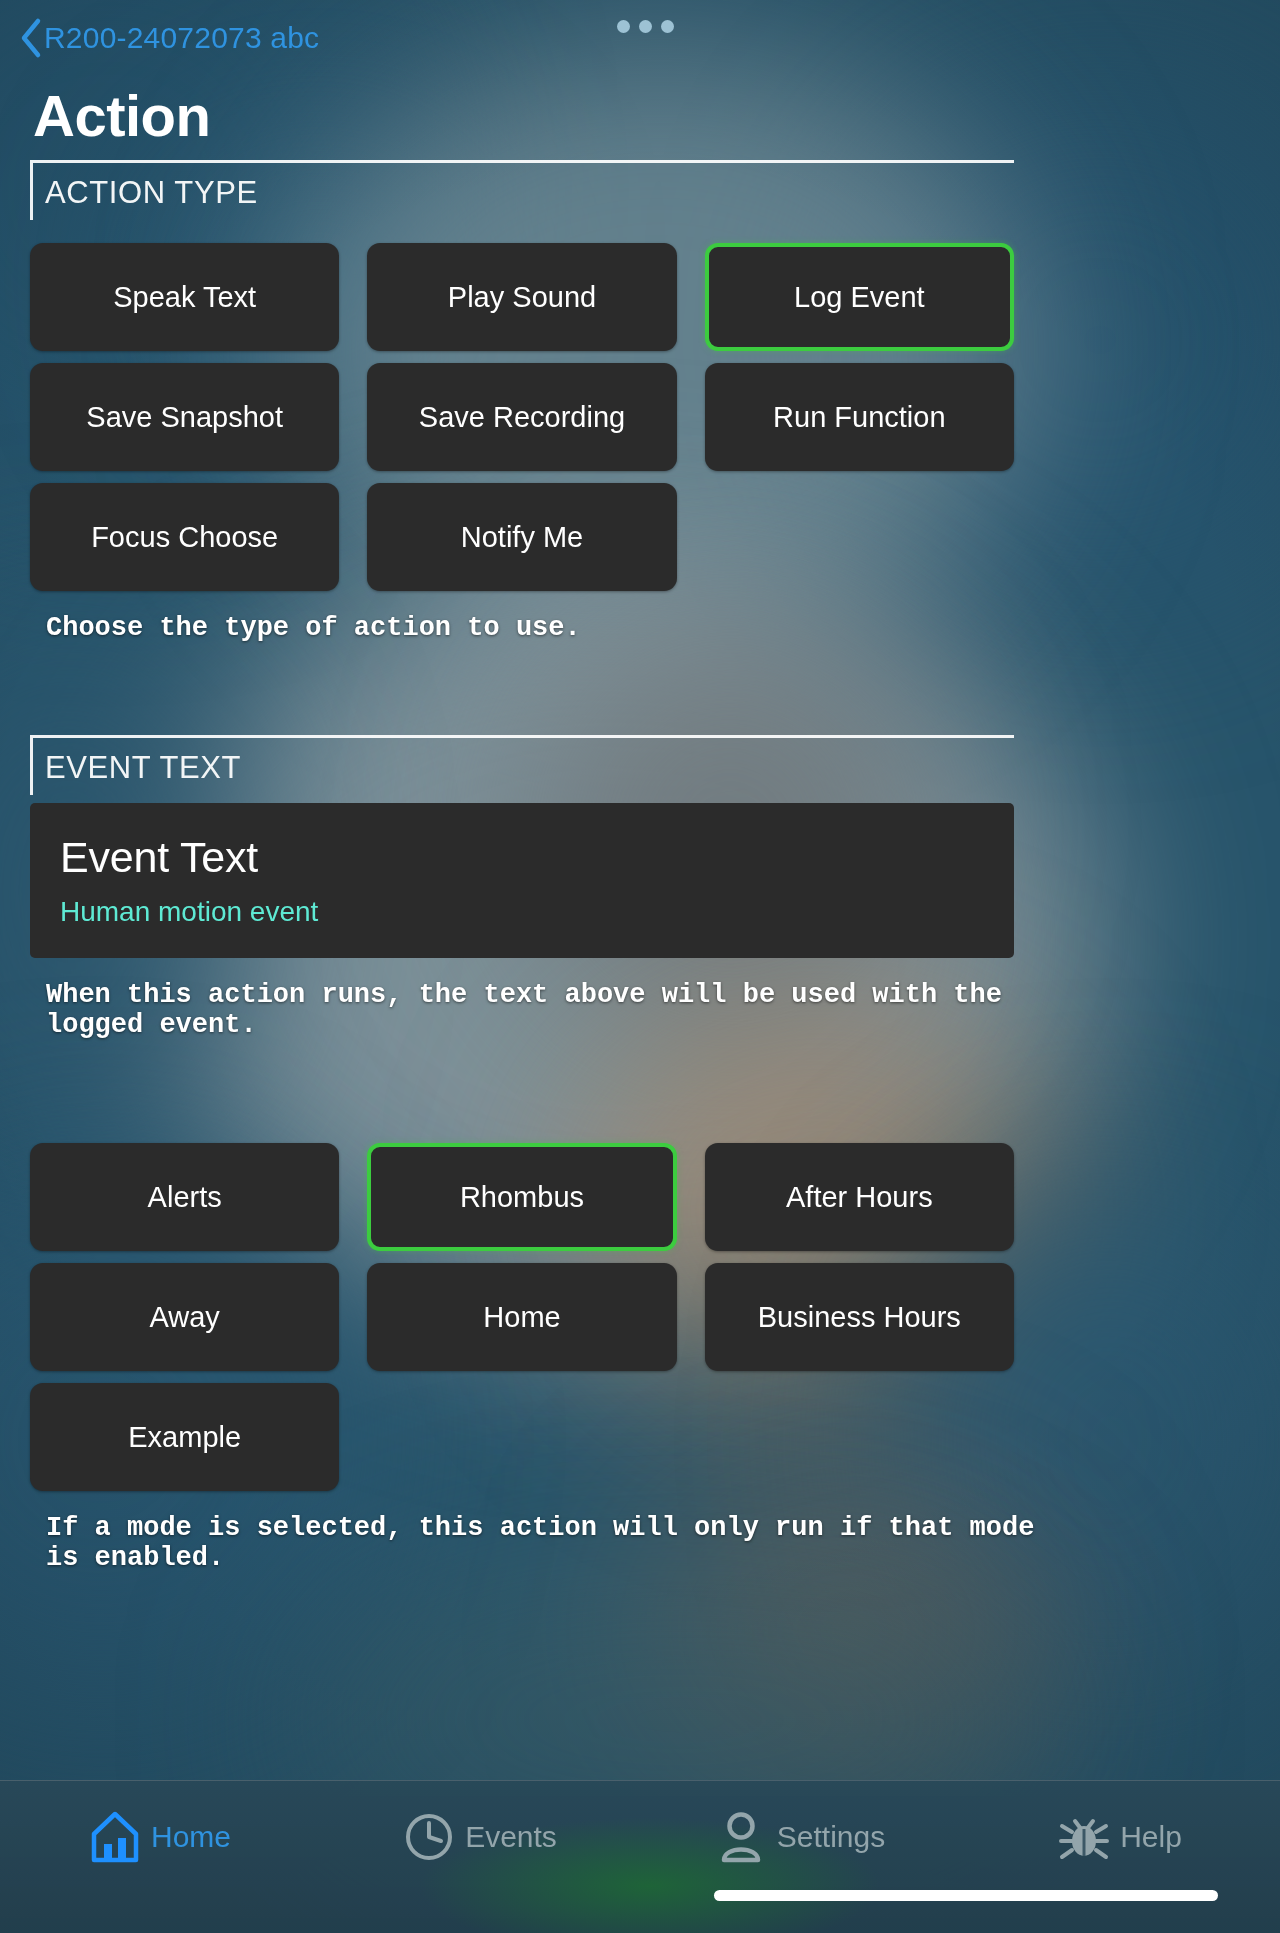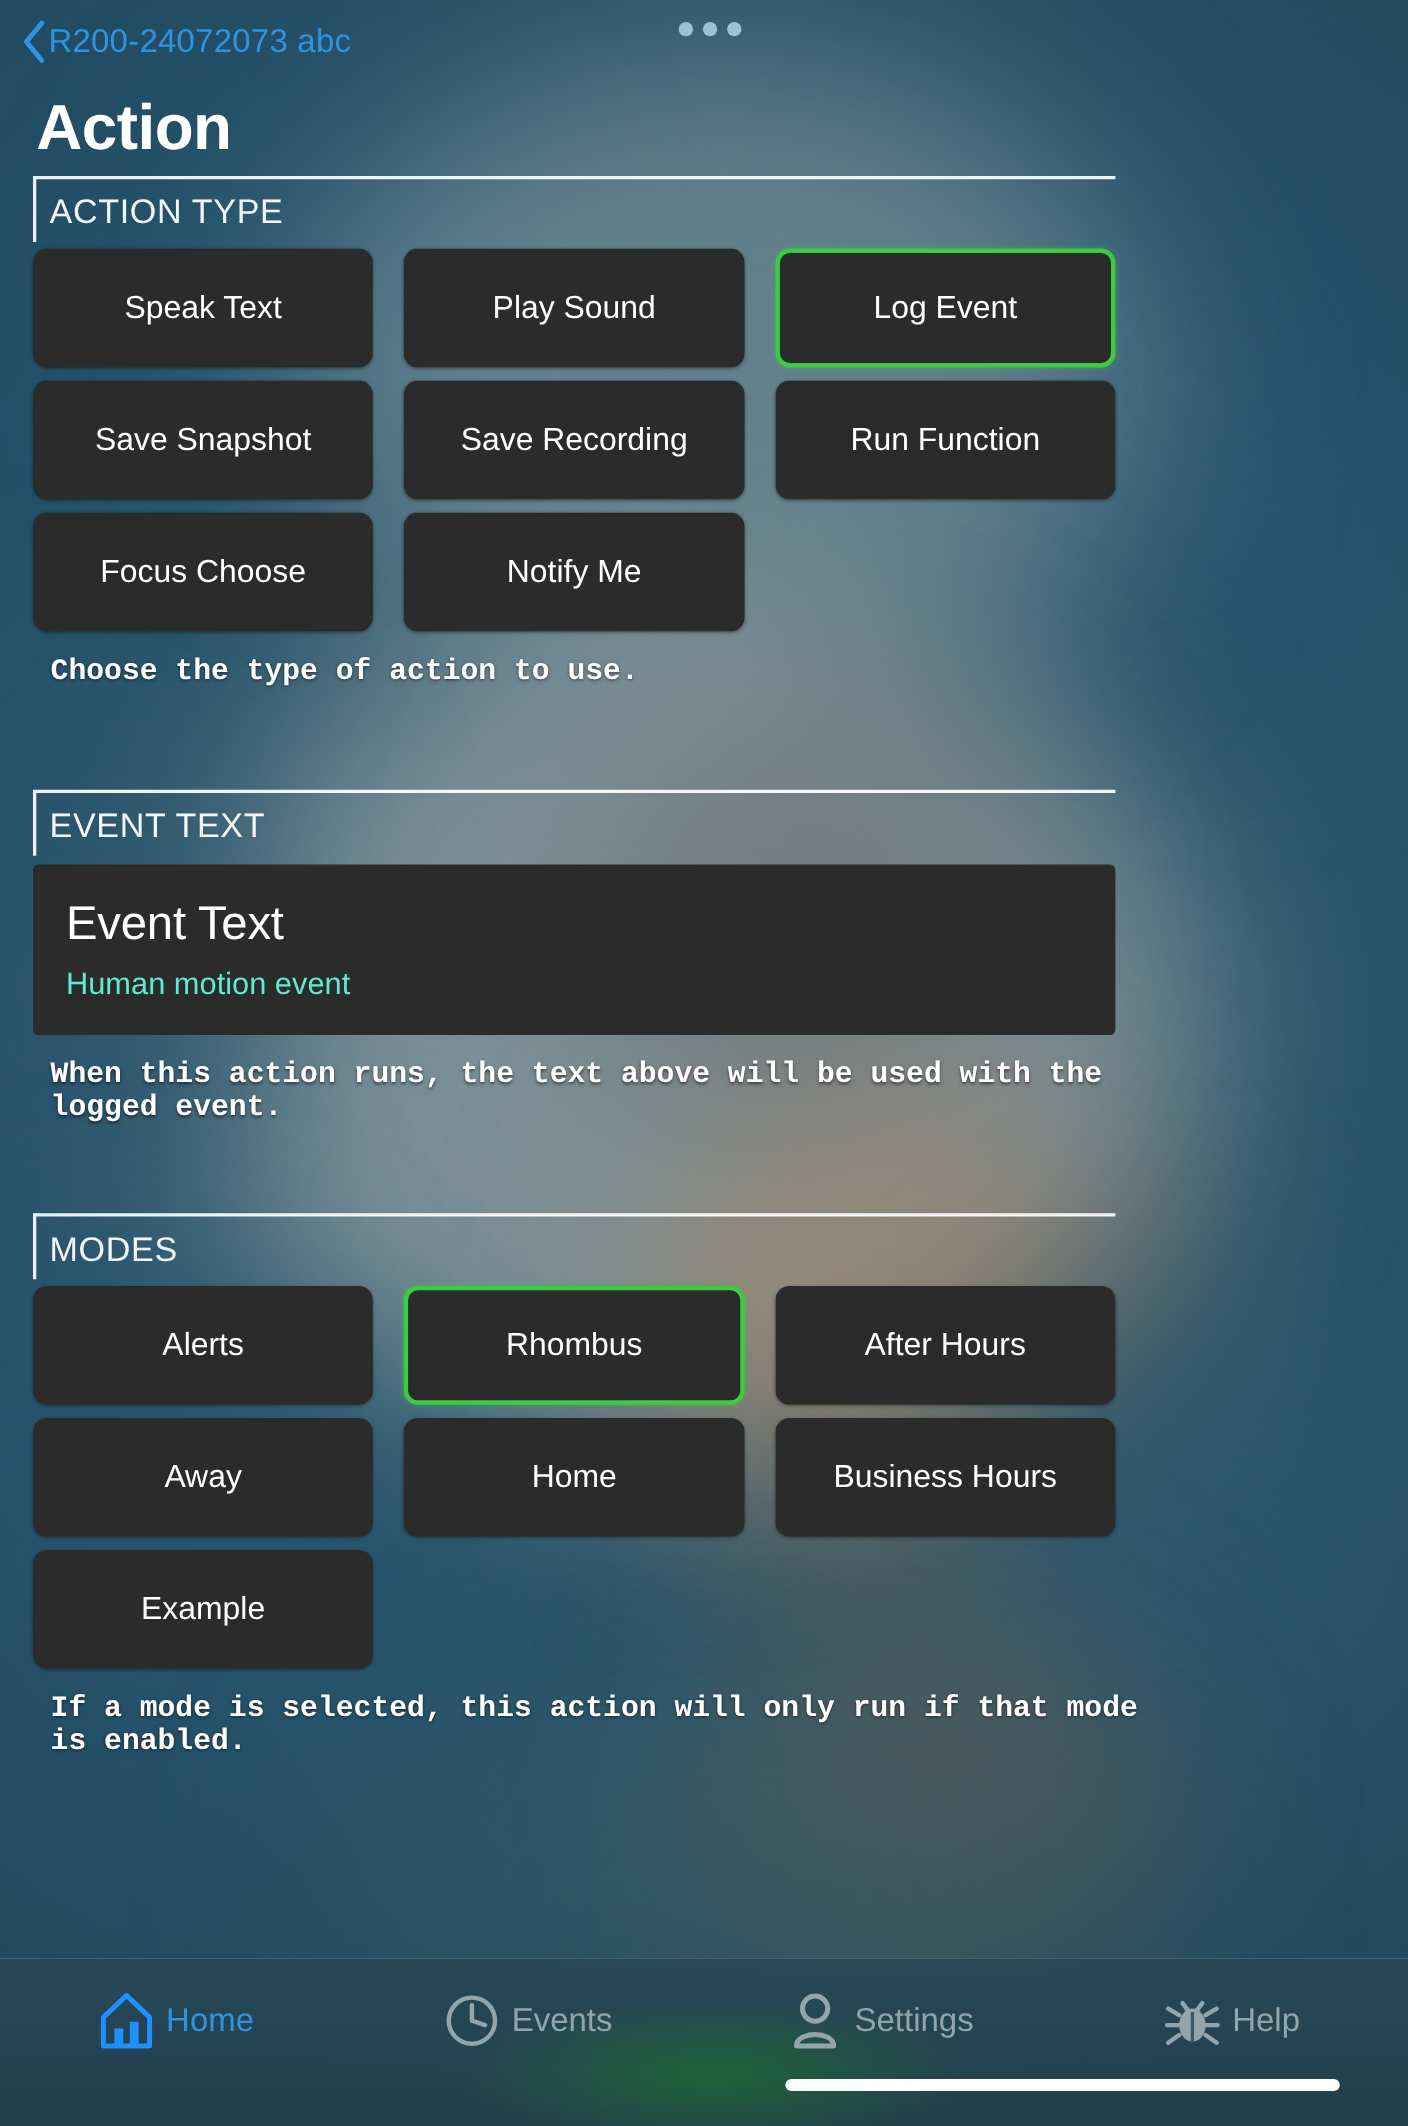--- a/index.html
+++ b/index.html
@@ -103,21 +103,21 @@
     font-size:31px; color:#f2f5f6;
     letter-spacing:.6px;
     white-space:nowrap;
   }
 
   .btn-grid {
     display:grid;
     grid-template-columns:repeat(3, 1fr);
     gap:12px 28px;
     padding:0 30px;
-    margin-top:6px;
+    margin-top:23px;
   }
   .tile {
     height:108px;
     background:#2b2b2b;
     border-radius:13px;
     border:4px solid transparent;
     display:flex; align-items:center; justify-content:center;
     color:#ffffff;
     font-size:29px;
     cursor:pointer;
@@ -274,23 +274,20 @@
       <div class="card">
         <div class="card-title">Event Text</div>
         <div class="card-sub">Human motion event</div>
       </div>
       <div class="helper">When this action runs, the text above will be used with the logged event.</div>
     </div>
 
     <div class="gap-md"></div>
 
     <div class="section">
-      <div class="section-frame">
-        <div class="section-title">MODES</div>
-      </div>
       <div class="btn-grid">
         <div class="tile">
           <span>Alerts</span>
         </div>
         <div class="tile selected">
           <span>Rhombus</span>
         </div>
         <div class="tile">
           <span>After Hours</span>
         </div>

